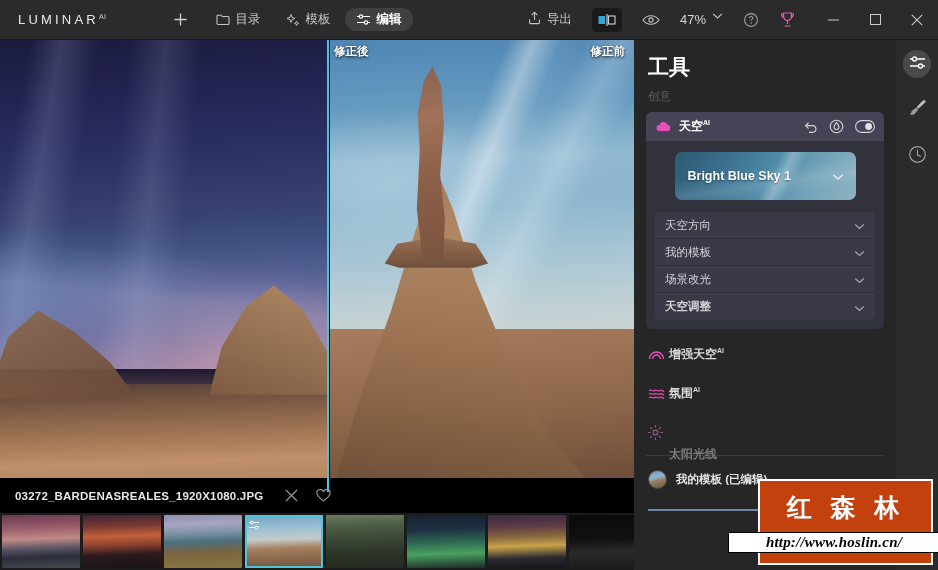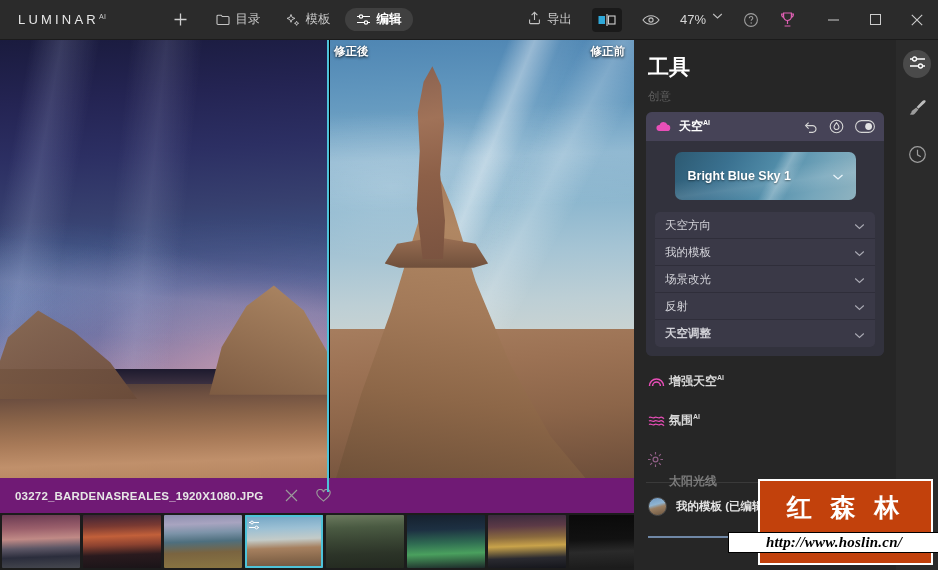--- a/index.html
+++ b/index.html
@@ -144,21 +144,21 @@
   #label-before { right: 0; padding-right: 9px; }
   #label-after  { left: 334px; }
   #split-line {
     position: absolute; left: 327px; top: 40px; width: 2px; height: 452px;
     background: #4ec3d9; z-index: 7;
   }
 
   
   #infobar {
     position: absolute; left: 0; top: 478px; width: 634px; height: 35px;
-    background: #701a75; display: flex; align-items: center;
+    background: #000000; display: flex; align-items: center;
   }
   #filename {
     margin-left: 15px; font-size: 11.5px; font-weight: bold; color: #e6e6e6;
     letter-spacing: .2px; white-space: nowrap;
   }
   .infoicon { margin-left: 22px; color: #9a9a9a; display: flex; align-items: center; }
 
   
   #filmstrip {
     position: absolute; left: 0; top: 513px; width: 634px; height: 57px;
@@ -511,26 +511,20 @@
                   <path d="M1.2 1.5l4.3 4 4.3-4" fill="none" stroke="#a8a8b2" stroke-width="1.15"></path>
                 </svg></span>
           </div>
           <div class="subrow">
             <span class="t">场景改光</span>
             <span class="chev"><svg width="11" height="7" viewBox="0 0 11 7">
                   <path d="M1.2 1.5l4.3 4 4.3-4" fill="none" stroke="#a8a8b2" stroke-width="1.15"></path>
                 </svg></span>
           </div>
           <div class="subrow">
-            <span class="t">反射</span>
-            <span class="chev"><svg width="11" height="7" viewBox="0 0 11 7">
-                  <path d="M1.2 1.5l4.3 4 4.3-4" fill="none" stroke="#a8a8b2" stroke-width="1.15"></path>
-                </svg></span>
-          </div>
-          <div class="subrow">
             <span class="t">天空调整</span>
             <span class="chev"><svg width="11" height="7" viewBox="0 0 11 7">
                   <path d="M1.2 1.5l4.3 4 4.3-4" fill="none" stroke="#a8a8b2" stroke-width="1.15"></path>
                 </svg></span>
           </div>
         </div>
       </div>
     </div>
 
     <div class="toolrow">

